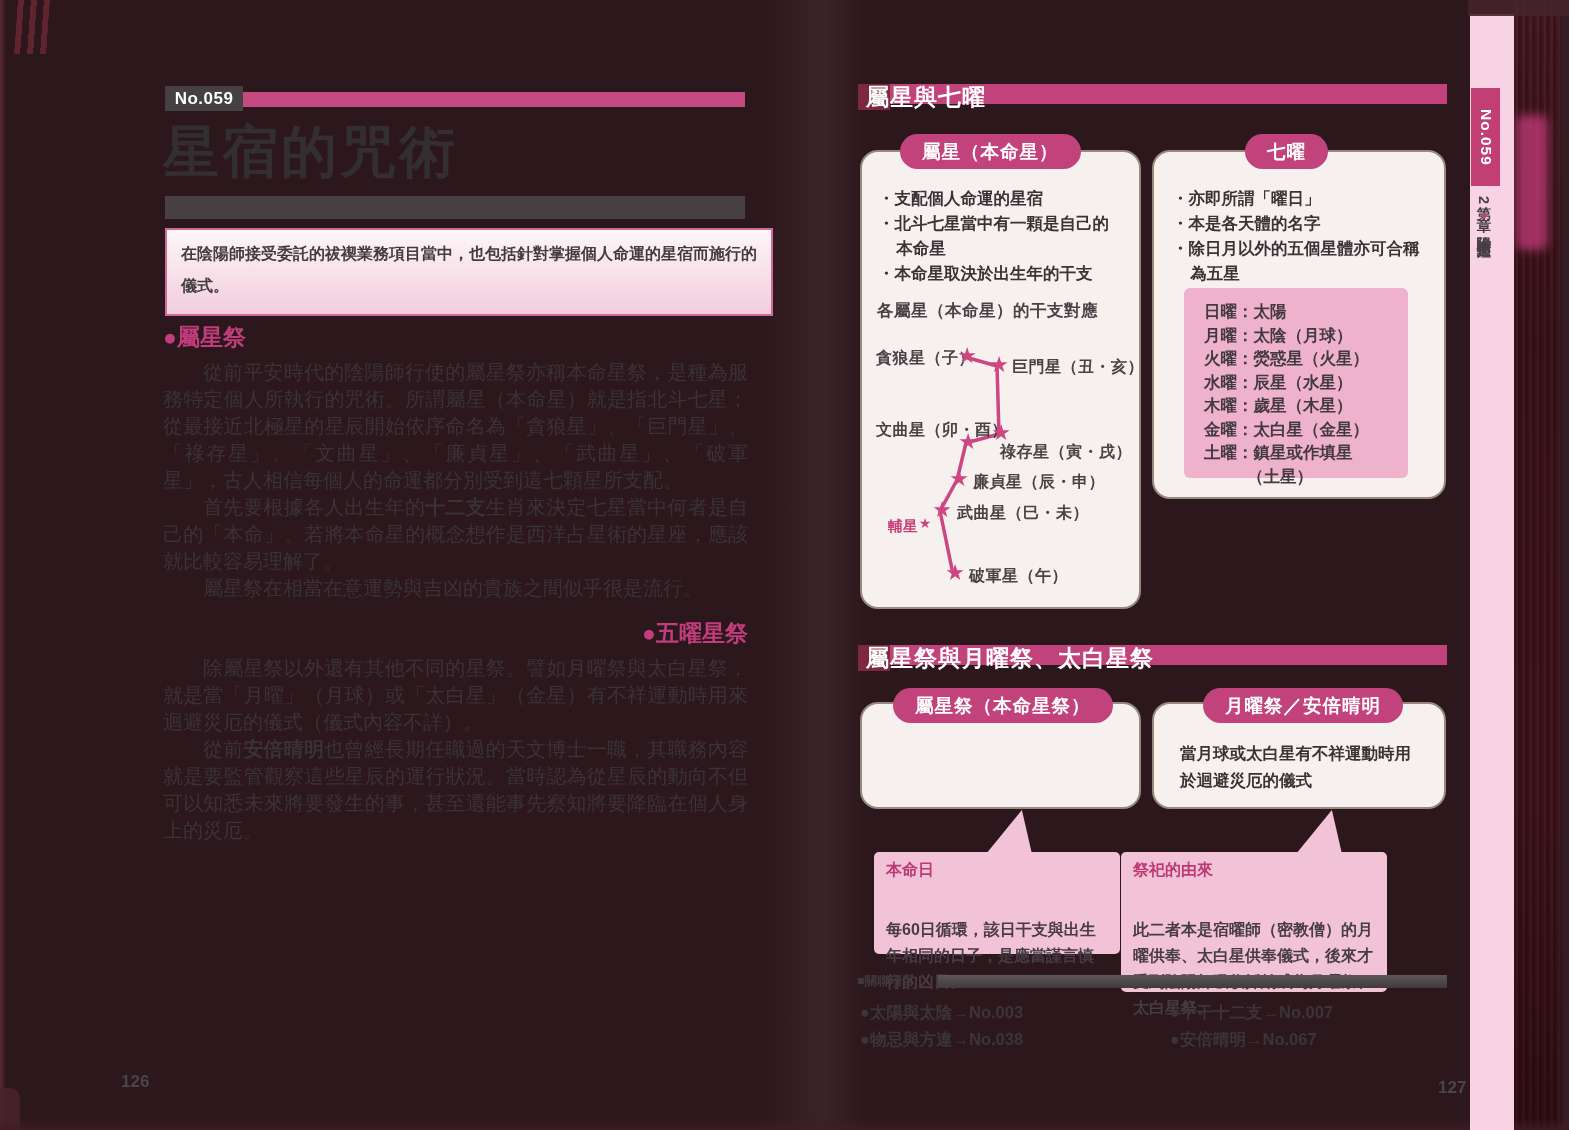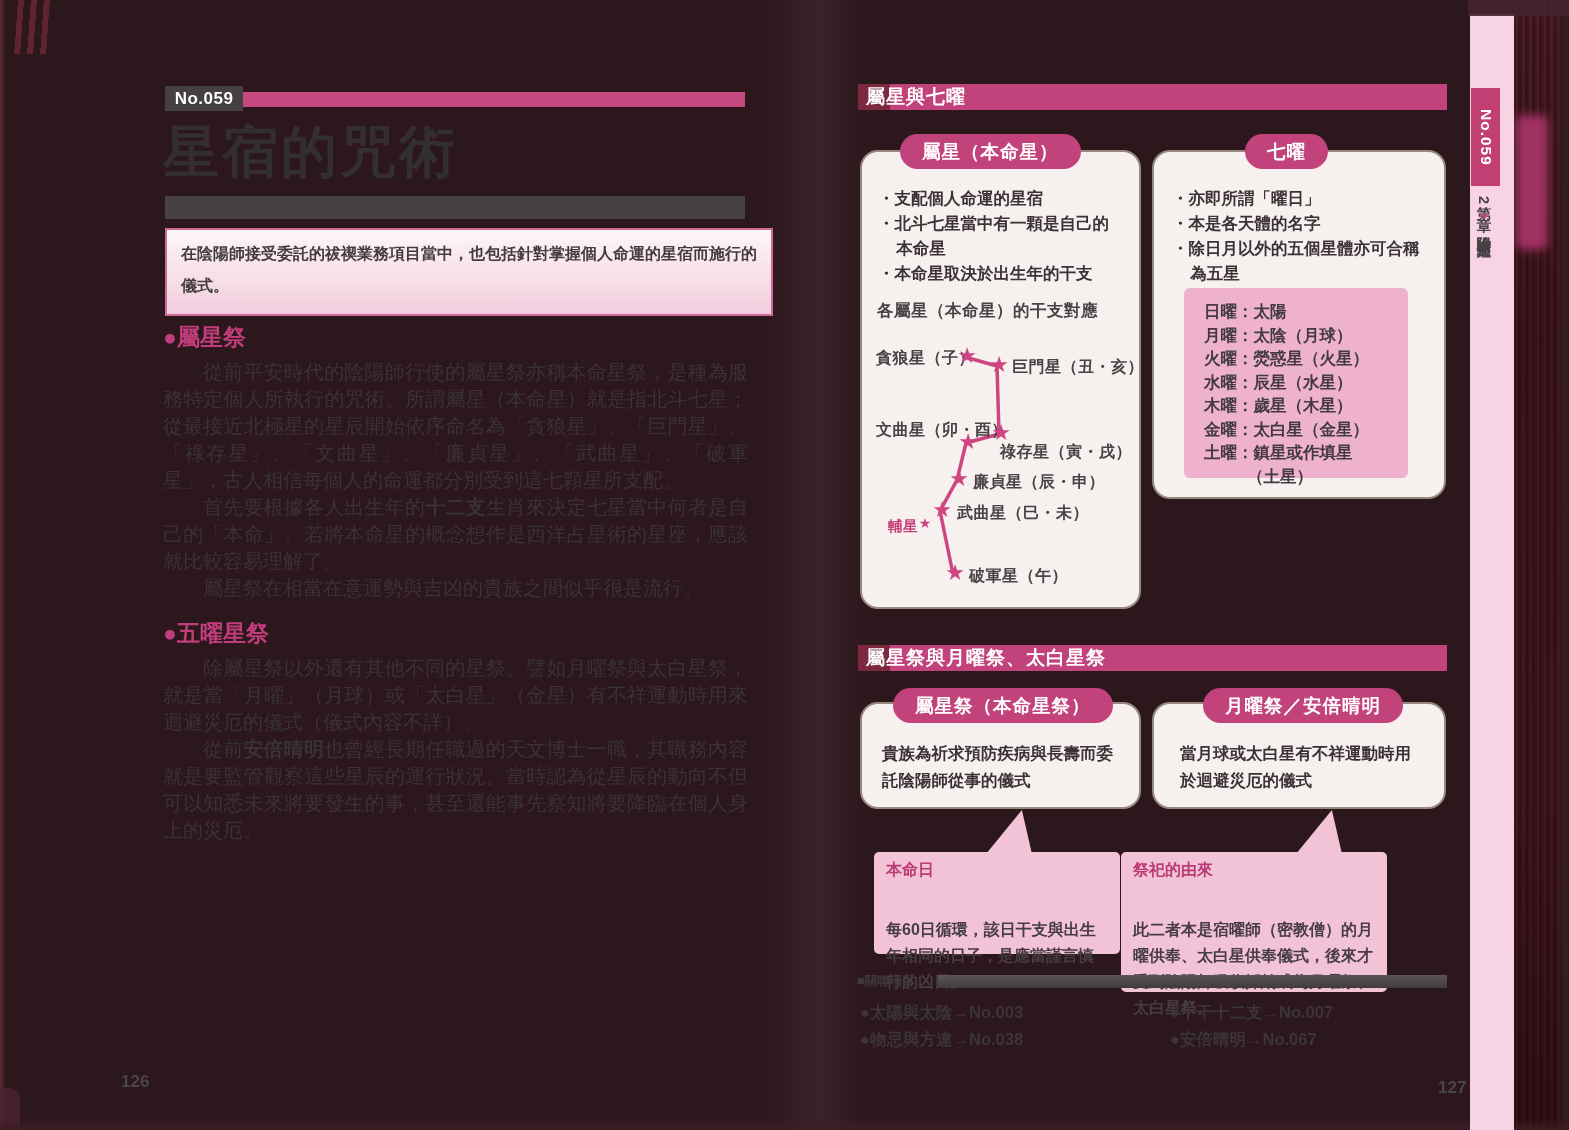--- a/index.html
+++ b/index.html
@@ -35,30 +35,30 @@
   .badge-bar{left:165px;top:92px;width:580px;height:15px;background:#c64a82;}
   .badge{left:165px;top:86px;width:78px;height:25px;background:#454042;color:#fff;
     font-weight:bold;font-size:17px;display:flex;align-items:center;justify-content:center;letter-spacing:.5px;}
   .big-title{left:163px;top:112px;width:584px;font-size:56px;font-weight:900;color:#332e31;letter-spacing:3px;line-height:80px;}
   .title-rule{left:165px;top:196px;width:580px;height:23px;background:#474143;}
   .intro-box{left:165px;top:228px;width:576px;height:68px;border:2px solid #d06a9a;
     background:linear-gradient(180deg,#fdf6f7,#f2cddd);padding:8px 14px;box-sizing:content-box;}
   .intro-text{font-size:16px;font-weight:700;line-height:32px;color:#423b3f;}
   .left-col{left:163px;top:322px;width:585px;}
   .sec-heading{color:#c13d7c;font-weight:800;font-size:23px;line-height:30px;margin:0 0 7px 0;}
-  .sec2{margin-top:16px;}
+  .sec2{margin-top:16px;text-align:right;}
   .para{font-family:"Liberation Serif","DejaVu Serif",serif;font-size:20px;line-height:27px;
     color:#3a3336;margin:0;text-indent:2em;text-align:justify;}
   .para b{font-weight:700;font-family:"Liberation Sans","DejaVu Sans",sans-serif;}
   .pagenum{font-size:17px;font-weight:bold;color:#4a4548;}
   .pagenum-left{left:121px;top:1072px;}
   .pagenum-right{left:1438px;top:1078px;}
 
   
-  .hbar{height:26px;background:#c2437c;color:#fff;font-weight:800;font-size:19px;
+  .hbar{height:20px;background:#c2437c;color:#fff;font-weight:800;font-size:23px;
     line-height:26px;padding-left:8px;box-sizing:border-box;}
   .hbar::before{content:"";position:absolute;left:0;top:0;width:32px;height:26px;background:#7c2840;}
   .hbar span{position:relative;z-index:1;letter-spacing:1px;}
   .hbar1{left:858px;top:84px;width:589px;}
   .hbar2{left:858px;top:645px;width:589px;}
 
   .rbox{border:2px solid #97897d;border-radius:18px;background:#f6f1ee;}
   .box-star{left:860px;top:150px;width:277px;height:455px;}
   .box-seven{left:1152px;top:150px;width:290px;height:345px;}
   .box-fest1{left:860px;top:702px;width:277px;height:103px;}
@@ -189,21 +189,20 @@
     <div>木曜：歲星（木星）</div>
     <div>金曜：太白星（金星）</div>
     <div>土曜：鎮星或作填星</div>
     <div class="indent2">（土星）</div>
   </div>
 
   <div class="abs hbar hbar2"><span>屬星祭與月曜祭、太白星祭</span></div>
 
   <div class="abs rbox box-fest1"></div>
   <div class="abs pill pill3">屬星祭（本命星祭）</div>
-  <div class="abs fest-text fest-text1">貴族為祈求預防疾病與長壽而委託陰陽師從事的儀式</div>
 
   <div class="abs rbox box-fest2"></div>
   <div class="abs pill pill4">月曜祭／安倍晴明</div>
   <div class="abs fest-text fest-text2">當月球或太白星有不祥運動時用於迴避災厄的儀式</div>
 
   <div class="abs pointer pointer1"></div>
   <div class="abs bubble bubble1">
     <div class="bubble-title">本命日</div>
     <div class="bubble-text">每60日循環，該日干支與出生年相同的日子，是應當謹言慎行的凶日。</div>
   </div>

